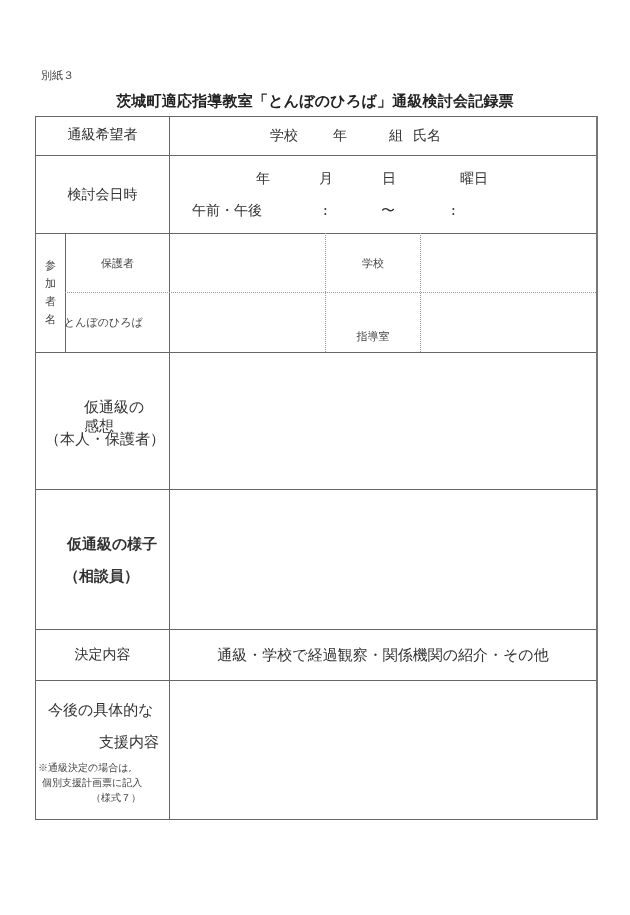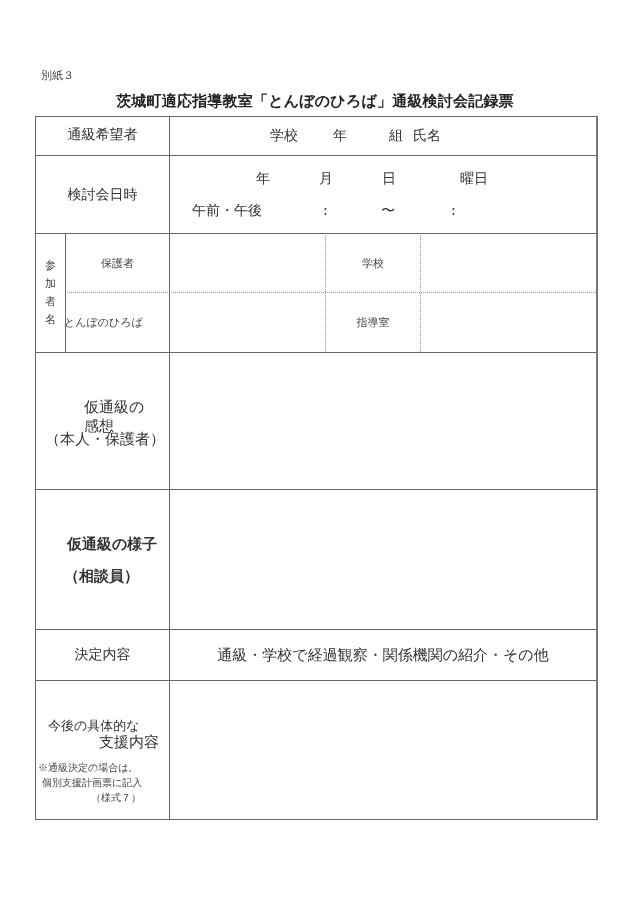--- a/index.html
+++ b/index.html
@@ -78,39 +78,39 @@
       <div>名</div>
     </div>
   </div>
   <div class="cell small" style="left:66px; top:234px; width:103px; height:58px; align-items:flex-start; padding-top:22px; box-sizing:border-box;">保護者</div>
   <div class="cell blank" style="left:170px; top:234px; width:155px; height:58px;"></div>
   <div class="cell small" style="left:326px; top:234px; width:94px; height:58px;">学校</div>
   <div class="cell blank" style="left:421px; top:234px; width:175px; height:58px;"></div>
 
   <div class="cell small" style="left:50px; top:293px; width:103px; height:59px; justify-content:flex-start; padding-left:6px; box-sizing:border-box;margin-left:8px;">とんぼのひろば</div>
   <div class="cell blank" style="left:170px; top:293px; width:155px; height:59px;"></div>
-  <div class="cell small" style="left:326px; top:293px; width:94px; height:59px;">指導室</div>
+  <div class="cell small" style="left:326px; top:307px; width:94px; height:59px;">指導室</div>
   <div class="cell blank" style="left:421px; top:293px; width:175px; height:59px;"></div>
 
   <div class="abs lbl" style="left:36px; top:353px; width:133px; height:136px;">
     <div class="abs" style="right:10px; top:45px; font-size:15px;margin-left:48px;">仮通級の感想</div>
     <div class="abs" style="right:4px; top:77px; font-size:15px;">（本人・保護者）</div>
   </div>
   <div class="cell blank" style="left:170px; top:353px; width:426px; height:136px;"></div>
 
   <div class="abs lbl" style="left:36px; top:490px; width:133px; height:139px;font-weight:bold;">
     <div class="abs" style="left:31px; top:45px; font-size:15px;">仮通級の様子</div>
     <div class="abs" style="left:28px; top:77px; font-size:15px;">（相談員）</div>
   </div>
   <div class="cell blank" style="left:170px; top:490px; width:426px; height:139px;"></div>
 
   <div class="cell lbl" style="left:36px; top:630px; width:133px; height:50px;">決定内容</div>
   <div class="cell lbl" style="left:170px; top:630px; width:426px; height:50px; font-size:15px;">通級・学校で経過観察・関係機関の紹介・その他</div>
 
   <div class="abs" style="left:36px; top:681px; width:133px; height:138px;">
-    <div class="abs lbl" style="left:12px; top:20px; font-size:13px;margin-top:16px;">今後の具体的な</div>
+    <div class="abs lbl" style="left:12px; top:20px; font-size:15px;">今後の具体的な</div>
     <div class="abs lbl" style="right:10px; top:52px; font-size:15px;">支援内容</div>
     <div class="abs" style="left:2px; top:80px; font-size:10px; color:#444;">※通級決定の場合は,</div>
     <div class="abs" style="left:6px; top:95px; font-size:10px; color:#444;">個別支援計画票に記入</div>
     <div class="abs" style="left:55px; top:110px; font-size:10px; color:#444;">（様式７）</div>
   </div>
   <div class="cell blank" style="left:170px; top:681px; width:426px; height:138px;"></div>
 </div>
 
 </body></html>

